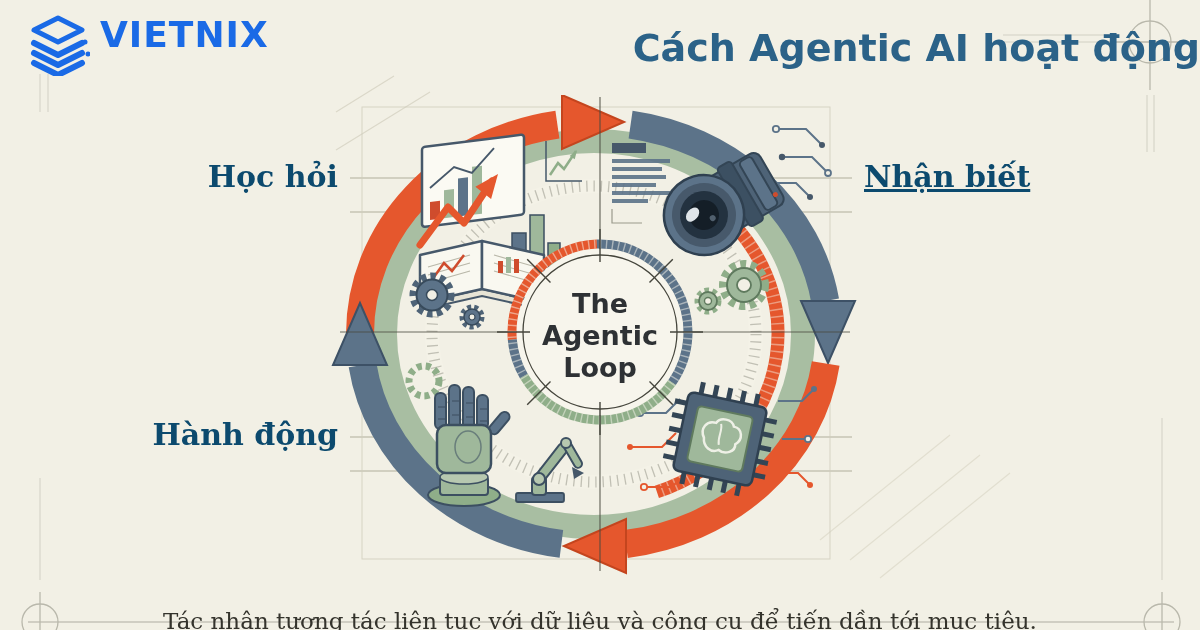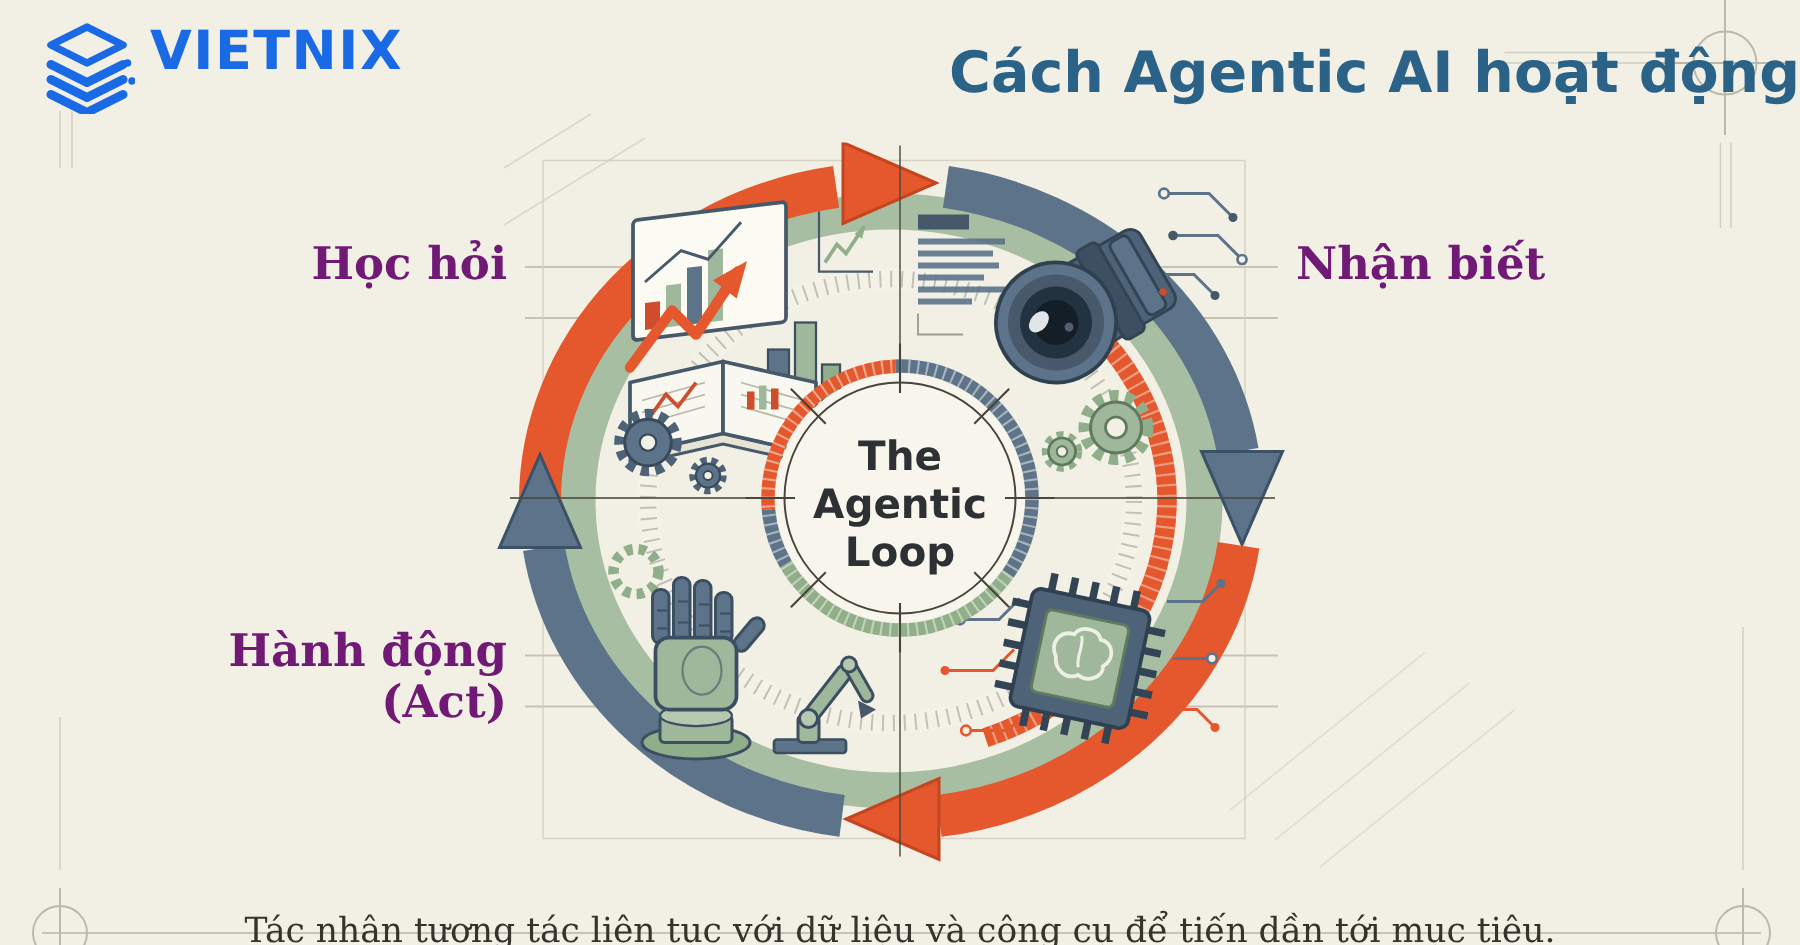--- a/index.html
+++ b/index.html
@@ -15,24 +15,24 @@
     margin-left:10px;font:700 36px "DejaVu Sans",sans-serif;
     letter-spacing:1px;color:#1A6AE6;
   }
   
   #page-title{
     left:0;right:0;top:26px;text-align:right;
     font:700 38px "DejaVu Sans",sans-serif;color:#2B6288;
   }
   
   .q-label{
-    font:700 30px "DejaVu Serif",serif;color:#701a75;line-height:34px;
+    font:700 30px "DejaVu Serif",serif;color:#0c4a6e;line-height:34px;
   }
   .q-left{right:862px;text-align:right;}
-  .q-right{left:864px;text-align:left;}
+  .q-right{left:864px;text-align:left;text-decoration:underline;}
   #label-learn{top:160px;}
   #label-perceive{top:160px;}
   #label-act{top:418px;}
   #label-reason{top:418px;}
   
   #caption{
     left:0;right:0;top:576px;text-align:center;
     font:400 23px "DejaVu Serif",serif;color:#34332C;margin-top:32px;
   }
   svg{display:block;}
@@ -293,18 +293,17 @@
 </svg>
 
 <div class="abs q-label q-left" id="label-learn">
   <div>Học hỏi</div>
 </div>
 <div class="abs q-label q-right" id="label-perceive">
   <div>Nhận biết</div>
 </div>
 <div class="abs q-label q-left" id="label-act">
   <div>Hành động</div>
-  <div>(Act)</div>
 </div>
 <div class="abs q-label q-right" id="label-reason">
 </div>
 
 <div class="abs" id="caption">Tác nhân tương tác liên tục với dữ liệu và công cụ để tiến dần tới mục tiêu.</div>
 
 </body></html>

